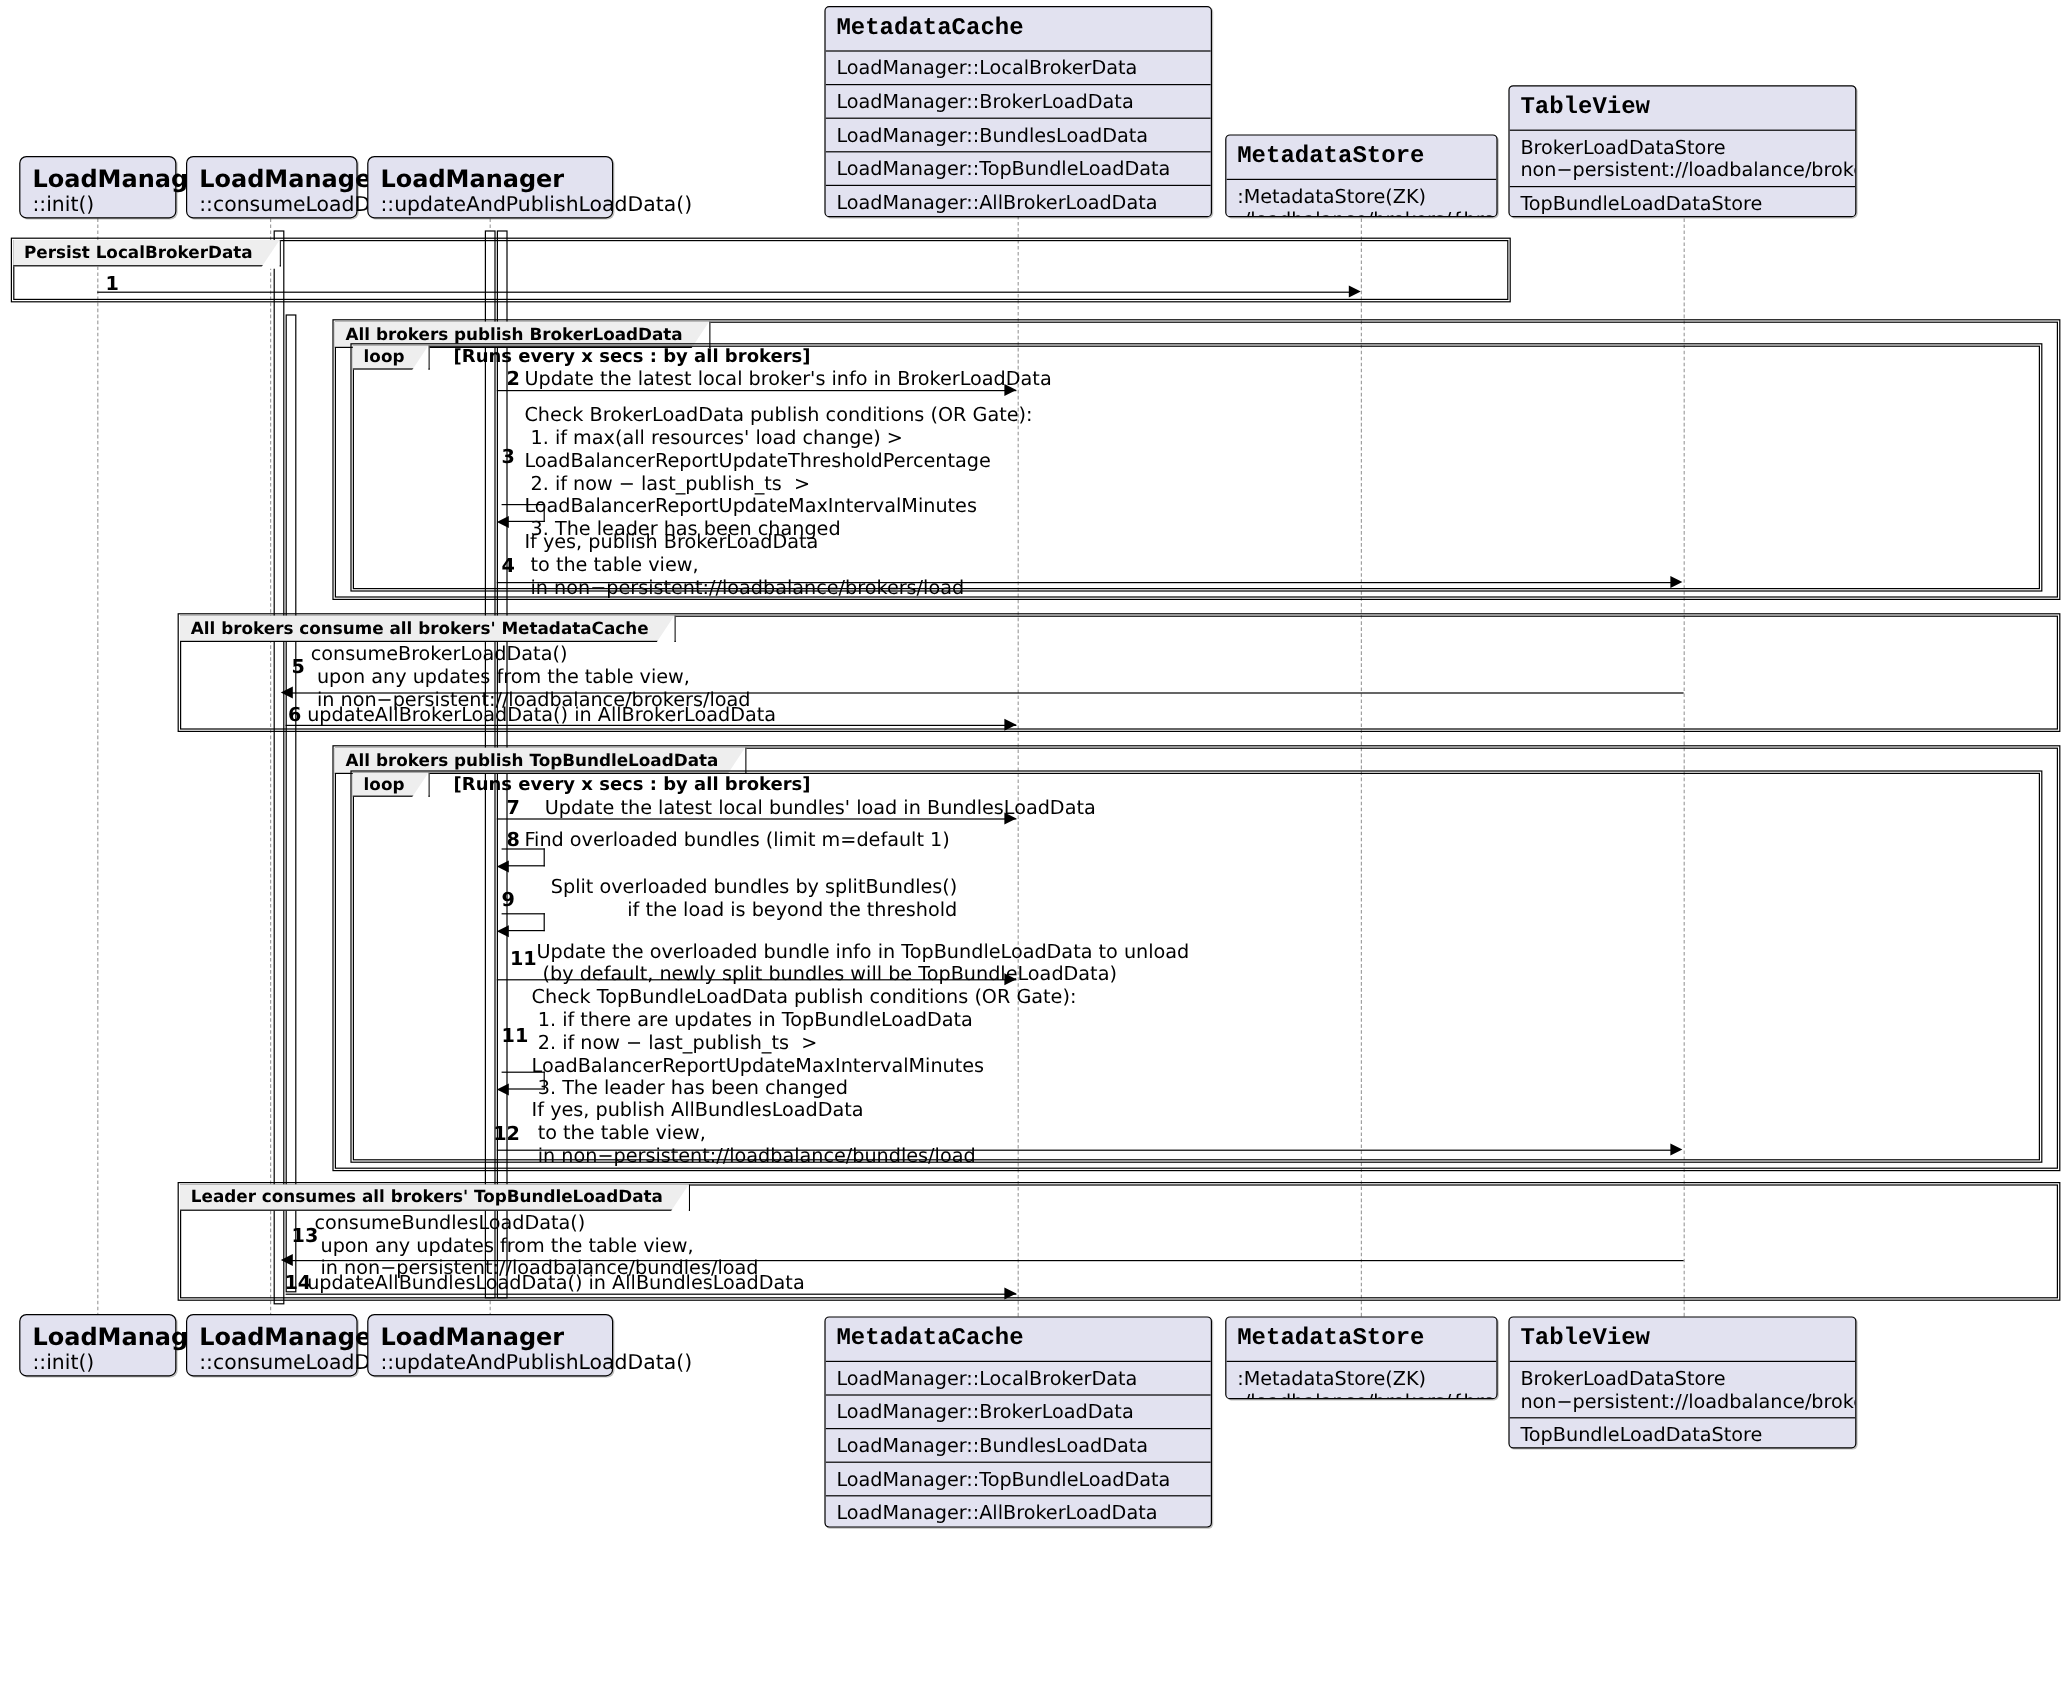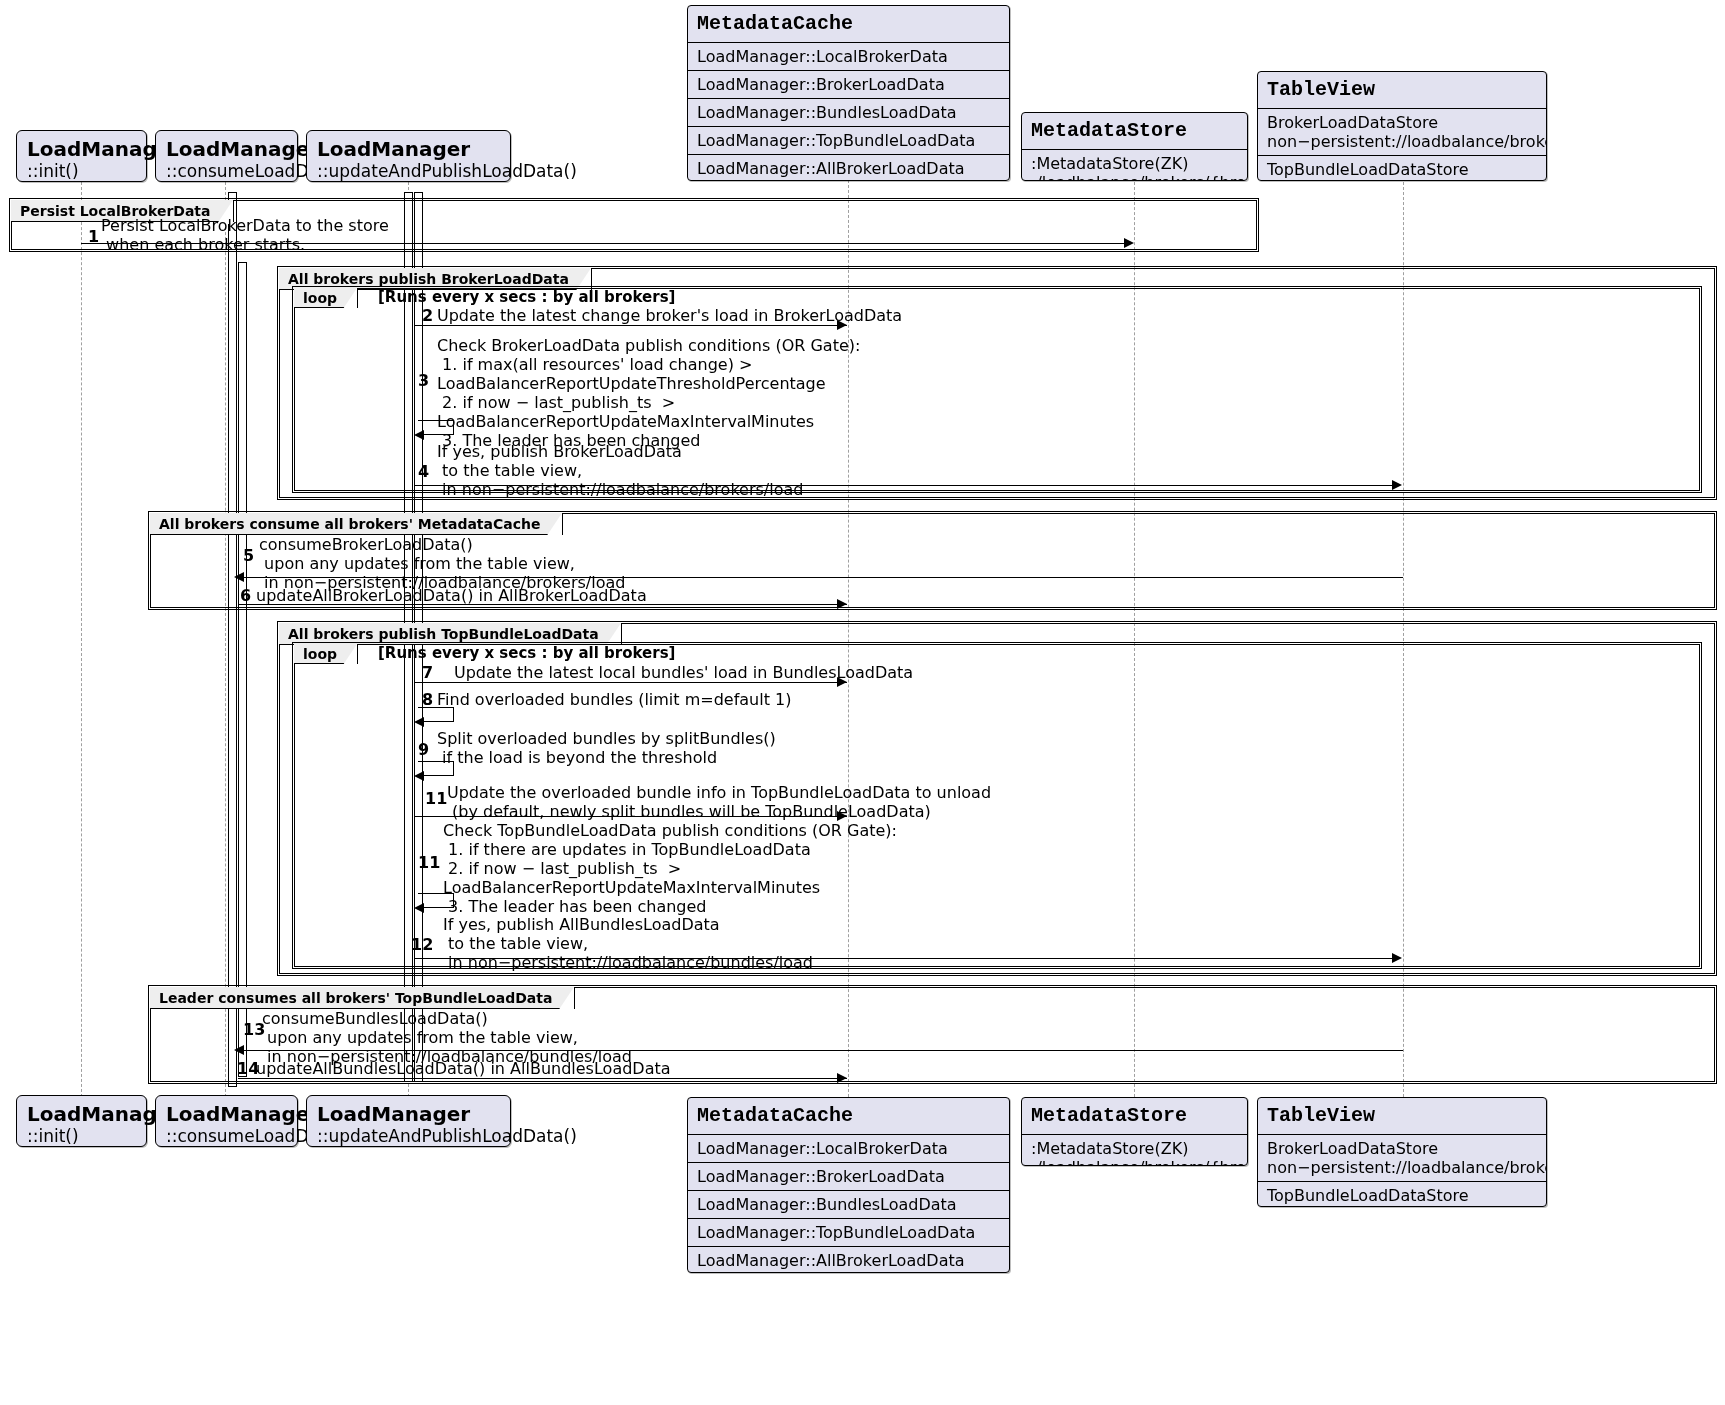--- a/index.html
+++ b/index.html
@@ -119,36 +119,34 @@
     <div class="row">BrokerLoadDataStore
 non−persistent://loadbalance/brokers/load</div>
     <div class="row">TopBundleLoadDataStore
 non−persistent://loadbalance/bundles/load</div>
   </div>
 
   <div class="frame" style="left:9px; top:198px; width:1250px; height:54px;"></div>
   <div class="frame" style="left:11px; top:200px; width:1246px; height:50px;"></div>
   <div class="frame-label" style="left:11px; top:200px; height:22px; font-size:14px;">Persist LocalBrokerData</div>
   <div class="msgnum" style="left:88px; top:227px;">1</div>
-  <div class="msgtext" style="left:101px; top:216px;">Persist LocalBrokerData to the store
- when each broker starts.</div>
   <div class="msgline" style="left:81px; top:243px; width:1045px;"></div>
   <div class="arrow-r" style="left:1124px; top:238px;"></div>
 
   <div class="frame" style="left:277px; top:266px; width:1440px; height:234px;"></div>
   <div class="frame" style="left:279px; top:268px; width:1436px; height:230px;"></div>
   <div class="frame-label" style="left:279px; top:268px; height:22px; font-size:14px;">All brokers publish BrokerLoadData</div>
 
   <div class="frame" style="left:292px; top:286px; width:1410px; height:207px;"></div>
   <div class="frame" style="left:294px; top:288px; width:1406px; height:203px;"></div>
   <div class="frame-label" style="left:294px; top:288px; height:20px; font-size:14px; padding:2px 20px 2px 9px;">loop</div>
   <div class="frame-guard" style="left:378px; top:289px;">[Runs every x secs : by all brokers]</div>
 
   <div class="msgnum" style="left:422px; top:306px;">2</div>
-  <div class="msgtext" style="left:437px; top:306px;">Update the latest change broker's load in BrokerLoadData</div>
+  <div class="msgtext" style="left:437px; top:306px;">Update the latest local broker's info in BrokerLoadData</div>
   <div class="msgline" style="left:414px; top:325px; width:433px;"></div>
   <div class="arrow-r" style="left:837px; top:320px;"></div>
 
   <div class="msgnum" style="left:418px; top:371px;">3</div>
   <div class="msgtext" style="left:437px; top:336px;">Check BrokerLoadData publish conditions (OR Gate):
  1. if max(all resources' load change) &gt;
 LoadBalancerReportUpdateThresholdPercentage
  2. if now − last_publish_ts  &gt;
 LoadBalancerReportUpdateMaxIntervalMinutes
  3. The leader has been changed</div>
@@ -191,21 +189,21 @@
   <div class="msgtext" style="left:437px; top:663px;margin-left:17px;">Update the latest local bundles' load in BundlesLoadData</div>
   <div class="msgline" style="left:414px; top:682px; width:433px;"></div>
   <div class="arrow-r" style="left:837px; top:677px;"></div>
 
   <div class="msgnum" style="left:422px; top:690px;">8</div>
   <div class="msgtext" style="left:437px; top:690px;">Find overloaded bundles (limit m=default 1)</div>
   <div class="selfcall" style="left:418px; top:707px; width:36px;"></div>
   <div class="arrow-l" style="left:414px; top:717px;"></div>
 
   <div class="msgnum" style="left:418px; top:740px;">9</div>
-  <div class="msgtext" style="left:437px; top:729px;">Split overloaded bundles by splitBundles()
+  <div class="msgtext" style="left:459px; top:729px;text-align:right;">Split overloaded bundles by splitBundles()
  if the load is beyond the threshold</div>
   <div class="selfcall" style="left:418px; top:761px; width:36px;"></div>
   <div class="arrow-l" style="left:414px; top:771px;"></div>
 
   <div class="msgnum" style="left:425px; top:789px;">11</div>
   <div class="msgtext" style="left:447px; top:783px;">Update the overloaded bundle info in TopBundleLoadData to unload
  (by default, newly split bundles will be TopBundleLoadData)</div>
   <div class="msgline" style="left:414px; top:816px; width:433px;"></div>
   <div class="arrow-r" style="left:837px; top:811px;"></div>
 

